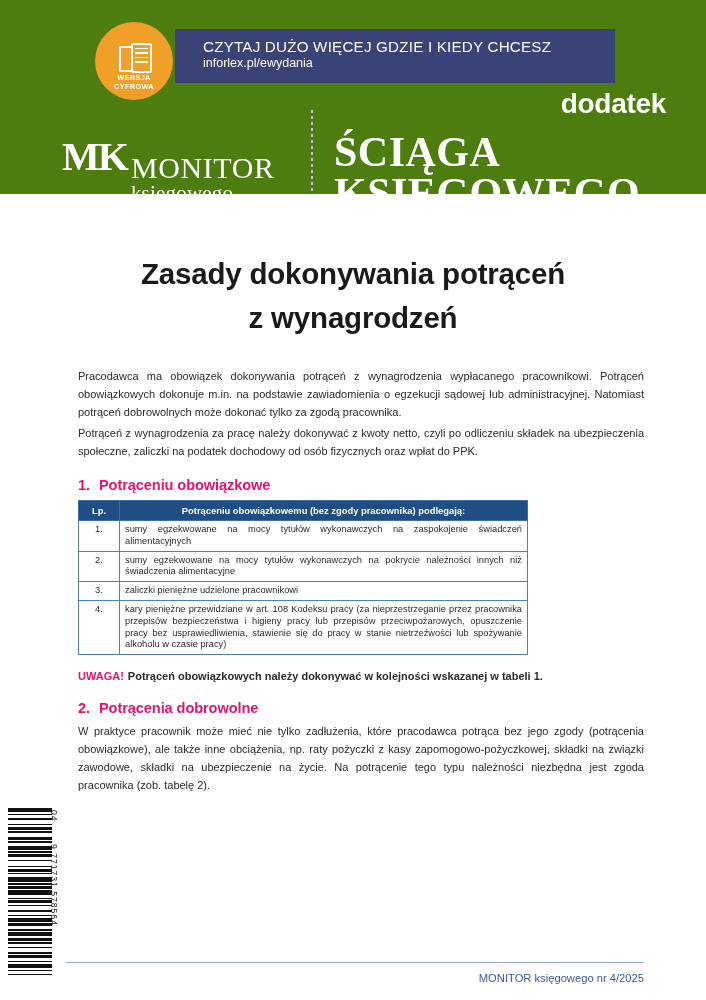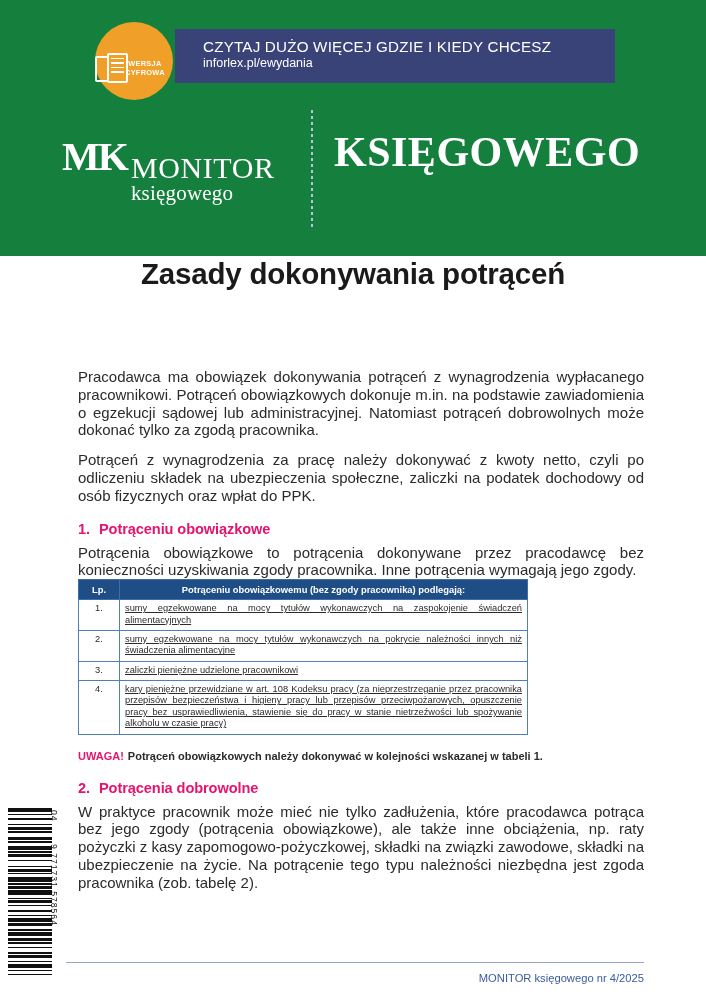--- a/index.html
+++ b/index.html
@@ -13,22 +13,22 @@
     font-family: "Liberation Sans", sans-serif;
     color: #231f20;
     position: relative;
     overflow: hidden;
   }
 
   
   .masthead {
     position: relative;
     width: 706px;
-    height: 256px;
-    background: #15803d;
+    height: 194px;
+    background: #4d7c0f;
     overflow: hidden;
   }
 
   
   .promo-strip {
     position: absolute;
     left: 175px;
     top: 29px;
     width: 440px;
     height: 54px;
@@ -57,23 +57,23 @@
   
   .badge-digital {
     position: absolute;
     left: 95px;
     top: 22px;
     width: 78px;
     height: 78px;
     border-radius: 50%;
     background: #f0a028;
     display: flex;
-    flex-direction: row;
+    flex-direction: column;
     align-items: center;
-    justify-content: flex-start;
+    justify-content: center;
     padding-top: 11px;
     box-sizing: border-box;
   }
   .badge-digital .dev-icon { width: 30px; height: 28px; position: relative; }
   .badge-digital .dev-icon .phone {
     position: absolute; left: 0; top: 3px; width: 11px; height: 22px;
     border: 2px solid #ffffff; border-radius: 2px;
   }
   .badge-digital .dev-icon .tablet {
     position: absolute; left: 12px; top: 0px; width: 17px; height: 26px;
@@ -177,27 +177,27 @@
 
   .content {
     position: absolute;
     left: 78px;
     top: 368px;
     width: 566px;
   }
 
   p.para {
     margin: 0 0 0 0;
-    font-size: 15px;
+    font-size: 11px;
     line-height: 17.8px;
     text-align: justify;
     color: #2b2b2b;
     hyphens: none;
   }
-  p.para + p.para { margin-top: 12px; }
+  p.para + p.para { margin-top: 4px; }
 
   h2.sec {
     color: #e5146e;
     font-size: 14.6px;
     font-weight: bold;
     margin: 16px 0 7px 0;
     letter-spacing: -0.1px;
   }
   h2.sec .num { margin-right: 9px; }
 
@@ -230,21 +230,21 @@
     padding: 3px 5px 3.5px 5px;
     color: #2b2b2b;
     vertical-align: top;
   }
   table.t1 td.num {
     text-align: center;
     width: 34px;
     padding-left: 0;
     padding-right: 0;
   }
-  table.t1 td.txt { text-align: justify; text-decoration: underline; }
+  table.t1 td.txt { text-align: justify; }
 
   .uwaga {
     margin-top: 14px;
     font-size: 11px;
     line-height: 15px;
     color: #2b2b2b;
     font-weight: bold;
   }
   .uwaga .tag {
     color: #e5146e;
@@ -337,39 +337,41 @@
 
   <div class="divider-dotted"></div>
 
   <div class="logo-mk">
     <span class="mk-mark">MK</span><span class="mk-words">
       <span class="mk-monitor">MONITOR</span><br>
       <span class="mk-ksiegowego">księgowego</span>
     </span>
   </div>
 
+  <div class="dodatek">dodatek</div>
 
   <div class="sciaga">
+    <span>ŚCIĄGA</span>
     <span class="l2">KSIĘGOWEGO</span>
   </div>
 </div>
 
 <div class="doc-title">
   <span>Zasady dokonywania potrąceń</span><br>
+  <span>z wynagrodzeń</span>
 </div>
 
 <div class="content">
 
   <p class="para">Pracodawca ma obowiązek dokonywania potrąceń z wynagrodzenia wypłacanego pracownikowi. Potrąceń obowiązkowych dokonuje m.in. na podstawie zawiadomienia o egzekucji sądowej lub administracyjnej. Natomiast potrąceń dobrowolnych może dokonać tylko za zgodą pracownika.</p>
   <p class="para">Potrąceń z wynagrodzenia za pracę należy dokonywać z kwoty netto, czyli po odliczeniu składek na ubezpieczenia społeczne, zaliczki na podatek dochodowy od osób fizycznych oraz wpłat do PPK.</p>
 
   <h2 class="sec">
     <span class="num">1.</span><span>Potrąceniu obowiązkowe</span>
   </h2>
-  <p class="para">Potrącenia obowiązkowe to potrącenia dokonywane przez pracodawcę bez konieczności uzyskiwania zgody pracownika. Inne potrącenia wymagają jego zgody.</p>
 
 
   <table class="t1">
     <thead>
       <tr>
         <th class="lp">Lp.</th>
         <th>Potrąceniu obowiązkowemu (bez zgody pracownika) podlegają:</th>
       </tr>
     </thead>
     <tbody>

